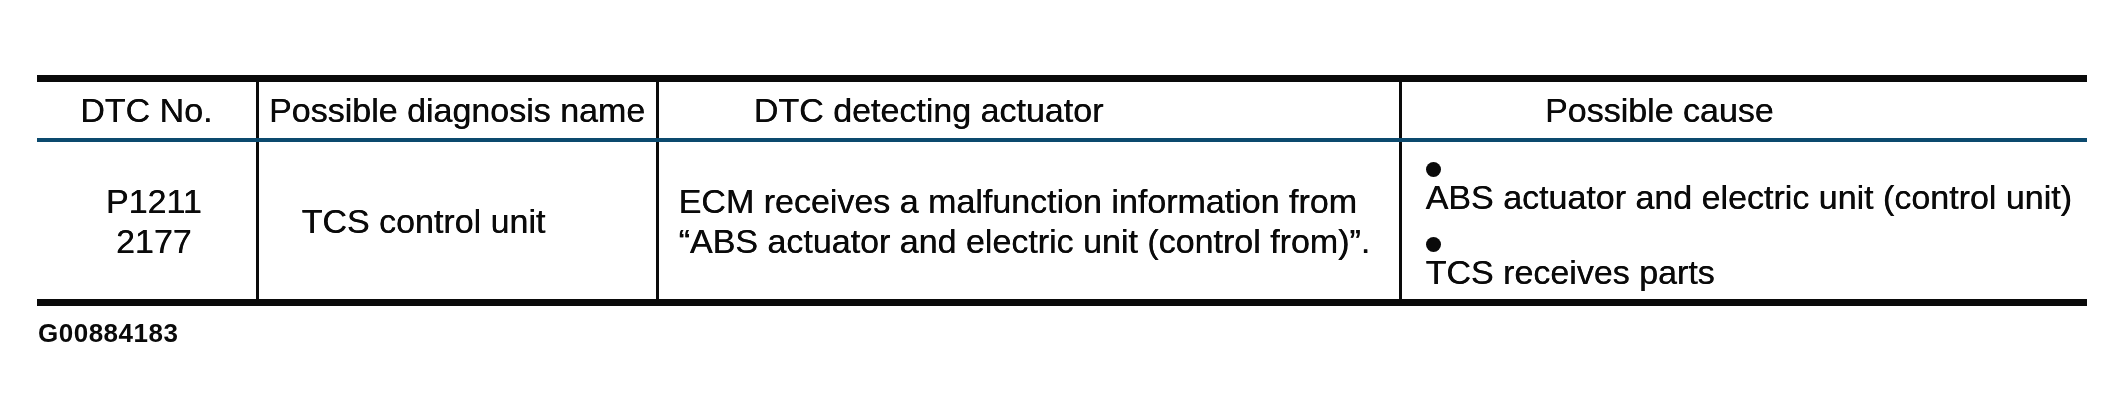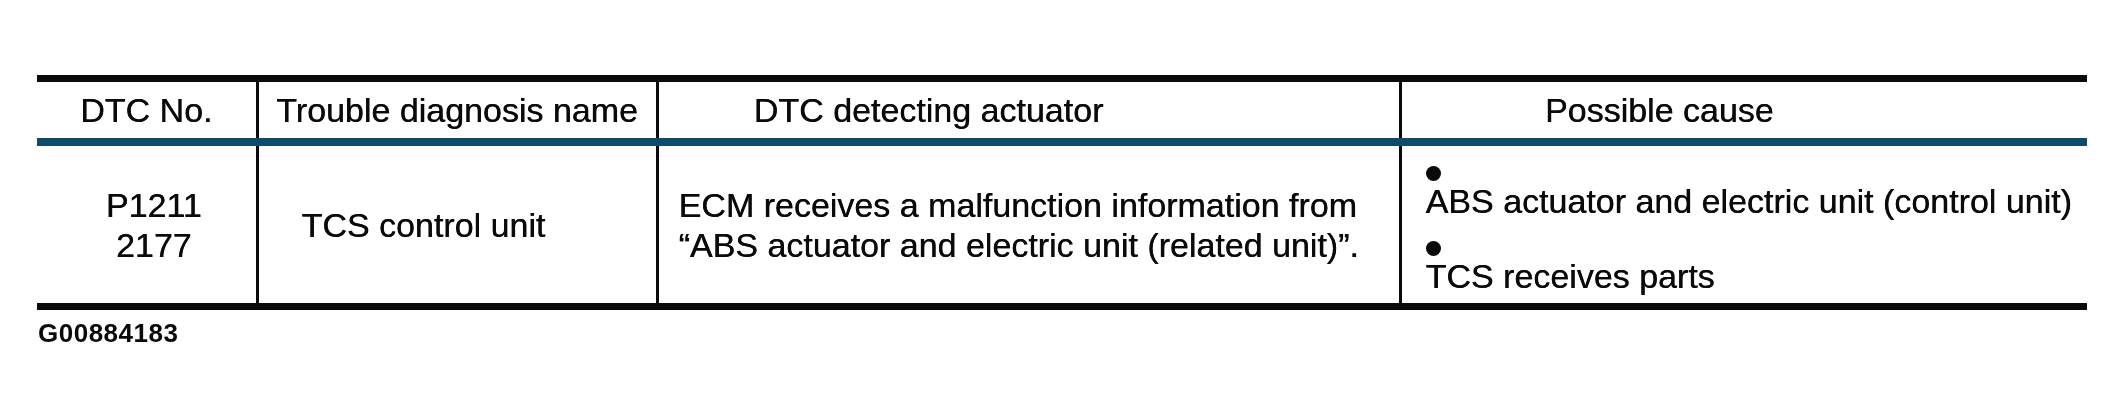--- a/index.html
+++ b/index.html
@@ -28,21 +28,21 @@
   }
   th, td {
     font-weight: normal;
     font-size: 34px;
     padding: 0;
     
     text-shadow: 0.4px 0 0 currentColor;
   }
   th {
     height: 56px;
-    border-bottom: 8px solid #0c4a6e;
+    border-bottom: 4px solid #0c4a6e;
     text-align: center;
     vertical-align: middle;
     white-space: nowrap;
   }
   td {
     height: 151px;
     vertical-align: middle;
   }
   .vline { border-left: 3px solid #0a0a0a; }
   
@@ -87,34 +87,34 @@
   <table class="dtc-table">
     <colgroup>
       <col style="width:220px">
       <col style="width:400px">
       <col style="width:743px">
       <col style="width:687px">
     </colgroup>
     <thead>
       <tr>
         <th class="h1">DTC No.</th>
-        <th class="h2 vline">Trouble diagnosis name</th>
+        <th class="h2 vline">Possible diagnosis name</th>
         <th class="h3 vline">DTC detecting actuator</th>
         <th class="h4 vline">Possible cause</th>
       </tr>
     </thead>
     <tbody>
       <tr>
         <td class="c1">
           <div>P1211</div>
           <div>2177</div>
         </td>
         <td class="c2 vline">TCS control unit</td>
         <td class="c3 vline">
-          <div>ECM receives a malfunction information from “ABS actuator and electric unit (related unit)”.</div>
+          <div>ECM receives a malfunction information from “ABS actuator and electric unit (control from)”.</div>
         </td>
         <td class="c4 vline">
           <div class="bullet-item">
             <span class="dot"></span>
             <span class="bullet-text">ABS actuator and electric unit (control unit)</span>
           </div>
           <div class="bullet-item">
             <span class="dot"></span>
             <span class="bullet-text">TCS receives parts</span>
           </div>

